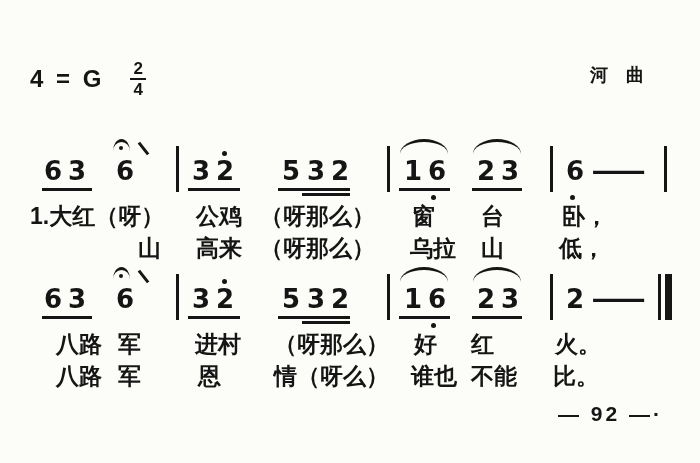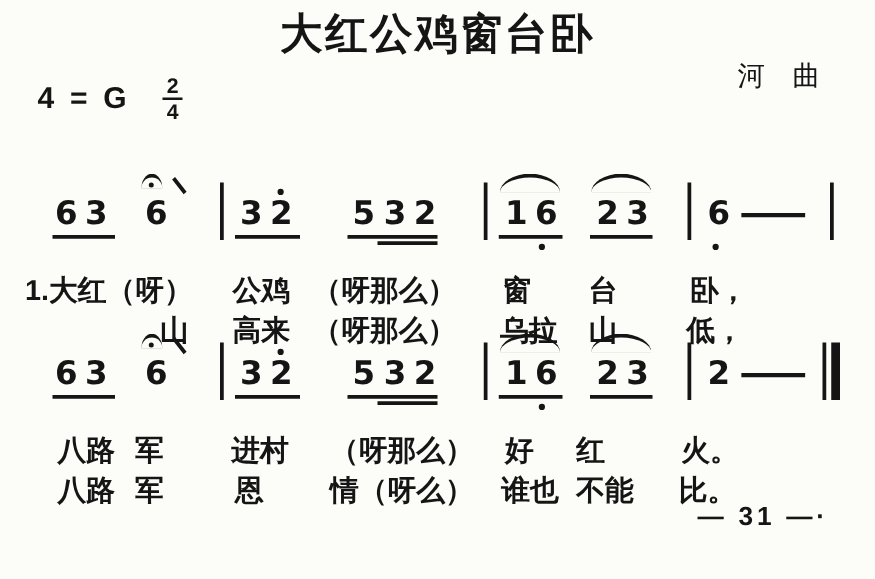--- a/index.html
+++ b/index.html
@@ -20,22 +20,22 @@
   .keysig{
     position:absolute;left:30px;top:60px;
     display:flex;align-items:center;gap:26px;
     font-weight:bold;
   }
   .keytext{font-size:24px;letter-spacing:3px;}
   .meter{display:inline-flex;flex-direction:column;align-items:center;line-height:1;}
   .meter .num{font-size:17px;border-bottom:2px solid #151515;padding:0 3px 1px;}
   .meter .den{font-size:17px;padding-top:1px;}
   .region{
-    position:absolute;left:590px;top:46px;
-    font-size:22px;font-weight:normal;white-space:pre;
+    position:absolute;left:590px;top:63px;
+    font-size:18px;font-weight:bold;white-space:pre;
   }
   .tempo{
     position:absolute;left:24px;top:111px;
     font-size:20px;font-weight:bold;letter-spacing:1px;
   }
   
   .mline{position:absolute;left:0;width:700px;height:64px;}
   .note{
     position:absolute;top:20px;
     font-family:"DejaVu Sans", sans-serif;
@@ -59,37 +59,36 @@
   .fermata::after{
     content:"";position:absolute;left:6px;top:4px;
     width:4px;height:4px;border-radius:50%;background:#151515;
   }
   .breath{
     position:absolute;width:3px;height:15px;background:#151515;
     transform:rotate(-38deg);
   }
   .odot{position:absolute;width:5px;height:5px;border-radius:50%;background:#151515;}
   
-  .lrow{position:absolute;left:0;width:644px;height:28px;margin-top:16px;}
+  .lrow{position:absolute;left:10px;width:644px;height:28px;}
   .lyr{
     position:absolute;top:0;
     font-size:23px;line-height:27px;font-weight:bold;white-space:nowrap;
   }
   
   .pagenum{
     position:absolute;left:558px;top:402px;
     font-size:21px;font-weight:bold;letter-spacing:3px;white-space:pre;
   }
 </style>
 </head>
 <body>
 
 <div class="page">
 
-  <h1 class="title">大红公鸡窗台卧</h1>
 
   <div class="keysig">
     <span class="keytext">4 = G</span>
     <span class="meter">
       <span class="num">2</span>
       <span class="den">4</span>
     </span>
   </div>
 
   <div class="region">河　曲</div>
@@ -212,15 +211,15 @@
   <div class="lrow" style="top:363px">
     <span class="lyr" style="left:46px">八路</span>
     <span class="lyr" style="left:108px">军</span>
     <span class="lyr" style="left:188px">恩</span>
     <span class="lyr" style="left:264px">情（呀么）</span>
     <span class="lyr" style="left:401px">谁也</span>
     <span class="lyr" style="left:461px">不能</span>
     <span class="lyr" style="left:543px">比。</span>
   </div>
 
-  <div class="pagenum">— 31 —·</div>
+  <div class="pagenum">— 92 —·</div>
 
 </div>
 
 </body></html>

